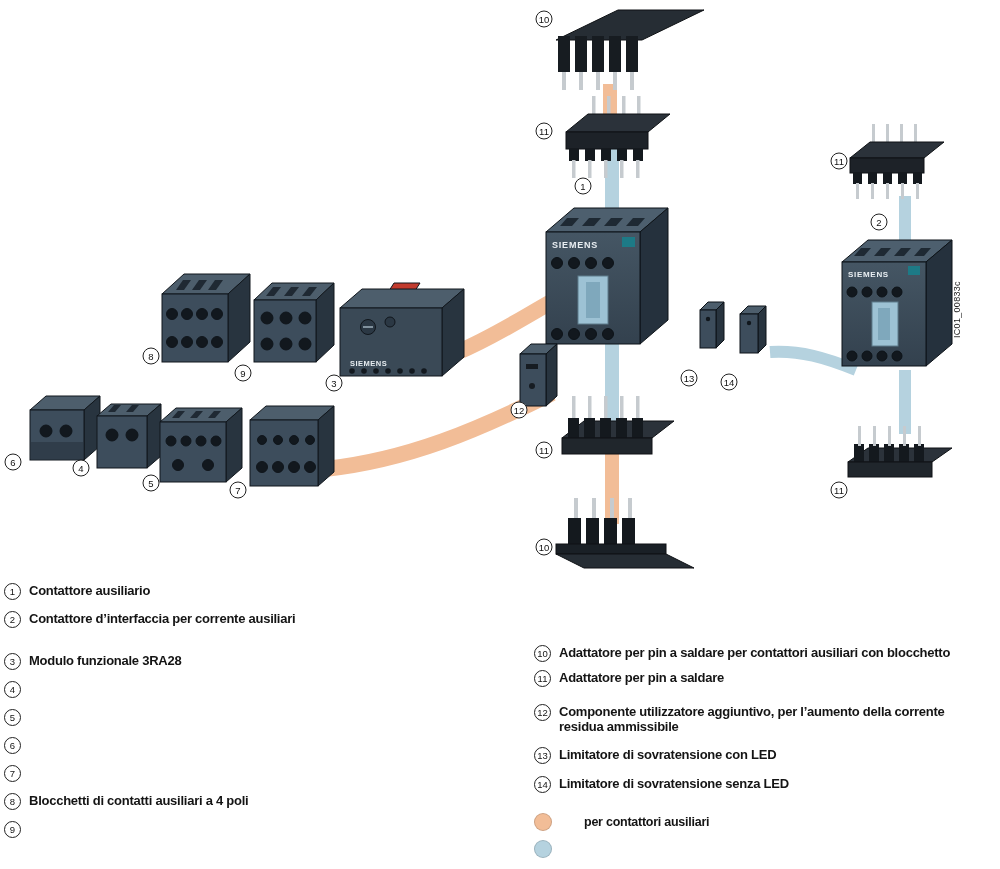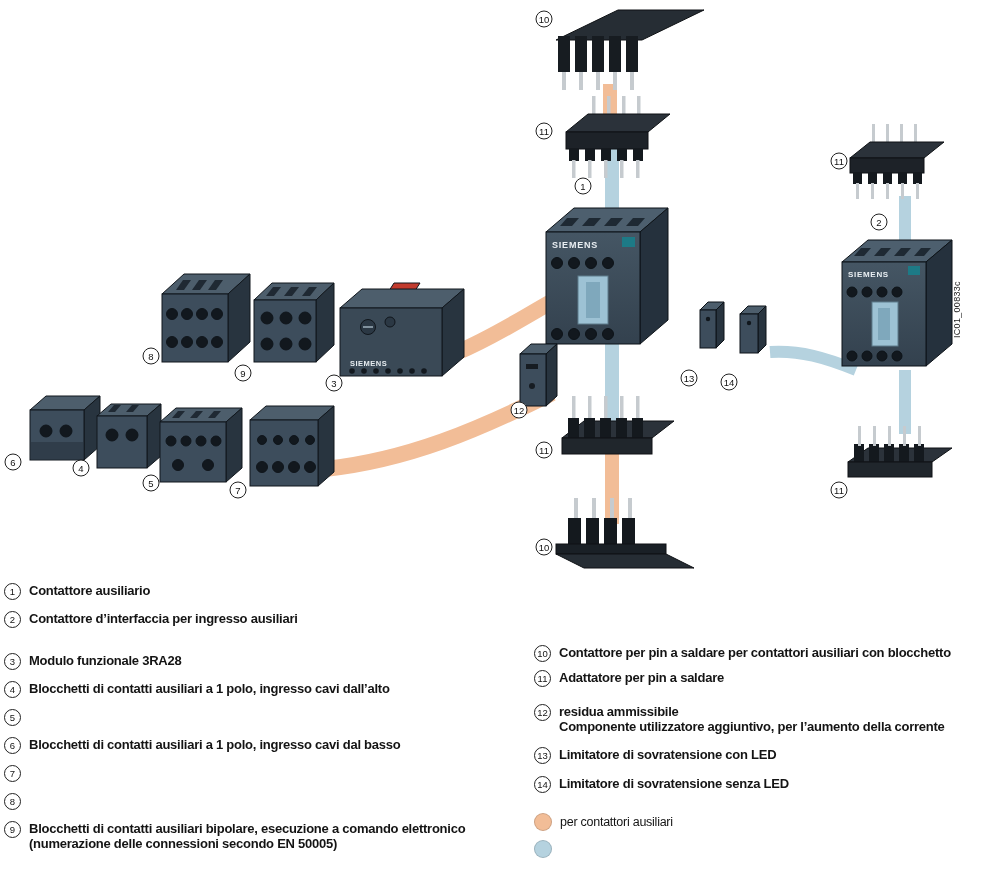--- a/index.html
+++ b/index.html
@@ -16,21 +16,21 @@
   .legend-right{left:534px;top:645px;width:464px;}
   .li{display:flex;gap:8px;align-items:flex-start;}
   .badge{flex:0 0 17px;width:17px;height:17px;box-sizing:border-box;border:1.5px solid #222;
          border-radius:50%;background:#fff;font-size:9.5px;font-weight:400;
          display:flex;align-items:center;justify-content:center;}
   .lt{font-size:13px;line-height:15px;letter-spacing:-0.25px;font-weight:bold;white-space:nowrap;}
   .lt div:empty{display:none;}
   .sw-row{display:flex;gap:8px;align-items:center;}
   .swatch{flex:0 0 18px;width:18px;height:18px;border-radius:50%;box-sizing:border-box;
           border:1px solid rgba(0,0,0,.15);}
-  .sw-label{font-size:12.5px;letter-spacing:-0.25px;font-weight:normal;white-space:nowrap;}
+  .sw-label{font-size:12.5px;letter-spacing:-0.25px;font-weight:bold;white-space:nowrap;margin-left:24px;}
 </style>
 </head>
 <body>
 
 <div class="page">
 
   <div class="diagram">
     <svg width="1000" height="578" viewBox="0 0 1000 578">
       <defs>
         <linearGradient id="gf" x1="0" y1="0" x2="0" y2="1">
@@ -338,79 +338,70 @@
   <div class="legend legend-left">
     <div class="li" style="margin-bottom:11px">
       <span class="badge">1</span>
       <div class="lt">
           <div>Contattore ausiliario</div>
         </div>
     </div>
     <div class="li" style="margin-bottom:25px">
       <span class="badge">2</span>
       <div class="lt">
-          <div>Contattore d’interfaccia per ingresso ausiliari</div>
+          <div>Contattore d’interfaccia per corrente ausiliari</div>
         </div>
     </div>
     <div class="li" style="margin-bottom:11px">
       <span class="badge">3</span>
       <div class="lt">
           <div>Modulo funzionale 3RA28</div>
         </div>
     </div>
     <div class="li" style="margin-bottom:11px">
       <span class="badge">4</span>
-      <div class="lt">
-          <div>Blocchetti di contatti ausiliari a 1 polo, ingresso cavi dall’alto</div>
-        </div>
     </div>
     <div class="li" style="margin-bottom:11px">
       <span class="badge">5</span>
     </div>
     <div class="li" style="margin-bottom:11px">
       <span class="badge">6</span>
-      <div class="lt">
-          <div>Blocchetti di contatti ausiliari a 1 polo, ingresso cavi dal basso</div>
-        </div>
     </div>
     <div class="li" style="margin-bottom:11px">
       <span class="badge">7</span>
     </div>
     <div class="li" style="margin-bottom:11px">
       <span class="badge">8</span>
       <div class="lt">
+          <div>Blocchetti di contatti ausiliari a 4 poli</div>
         </div>
     </div>
     <div class="li">
       <span class="badge">9</span>
-      <div class="lt">
-          <div>Blocchetti di contatti ausiliari bipolare, esecuzione a comando elettronico</div>
-          <div>(numerazione delle connessioni secondo EN 50005)</div>
-        </div>
     </div>
   </div>
 
   <div class="legend legend-right">
     <div class="li" style="margin-bottom:8px">
       <span class="badge">10</span>
       <div class="lt">
-          <div>Contattore per pin a saldare per contattori ausiliari con blocchetto</div>
+          <div>Adattatore per pin a saldare per contattori ausiliari con blocchetto</div>
         </div>
     </div>
     <div class="li" style="margin-bottom:17px">
       <span class="badge">11</span>
       <div class="lt">
           <div>Adattatore per pin a saldare</div>
         </div>
     </div>
     <div class="li" style="margin-bottom:13px">
       <span class="badge">12</span>
       <div class="lt">
+          <div>Componente utilizzatore aggiuntivo, per l’aumento della corrente</div>
           <div>residua ammissibile</div>
-          <div>Componente utilizzatore aggiuntivo, per l’aumento della corrente</div>
         </div>
     </div>
     <div class="li" style="margin-bottom:12px">
       <span class="badge">13</span>
       <div class="lt">
           <div>Limitatore di sovratensione con LED</div>
         </div>
     </div>
     <div class="li" style="margin-bottom:20px">
       <span class="badge">14</span>

